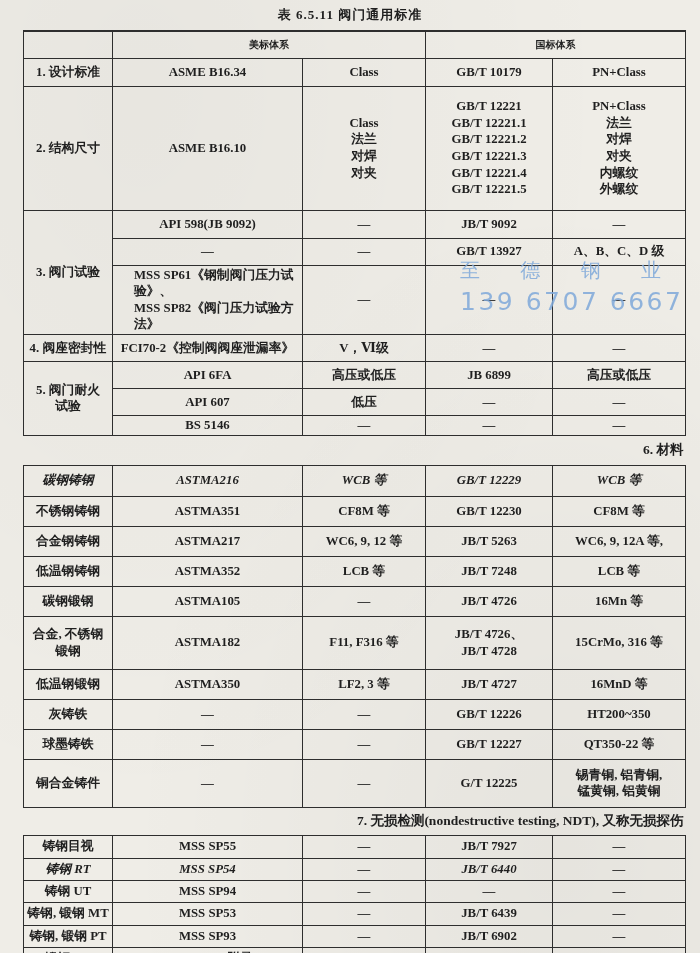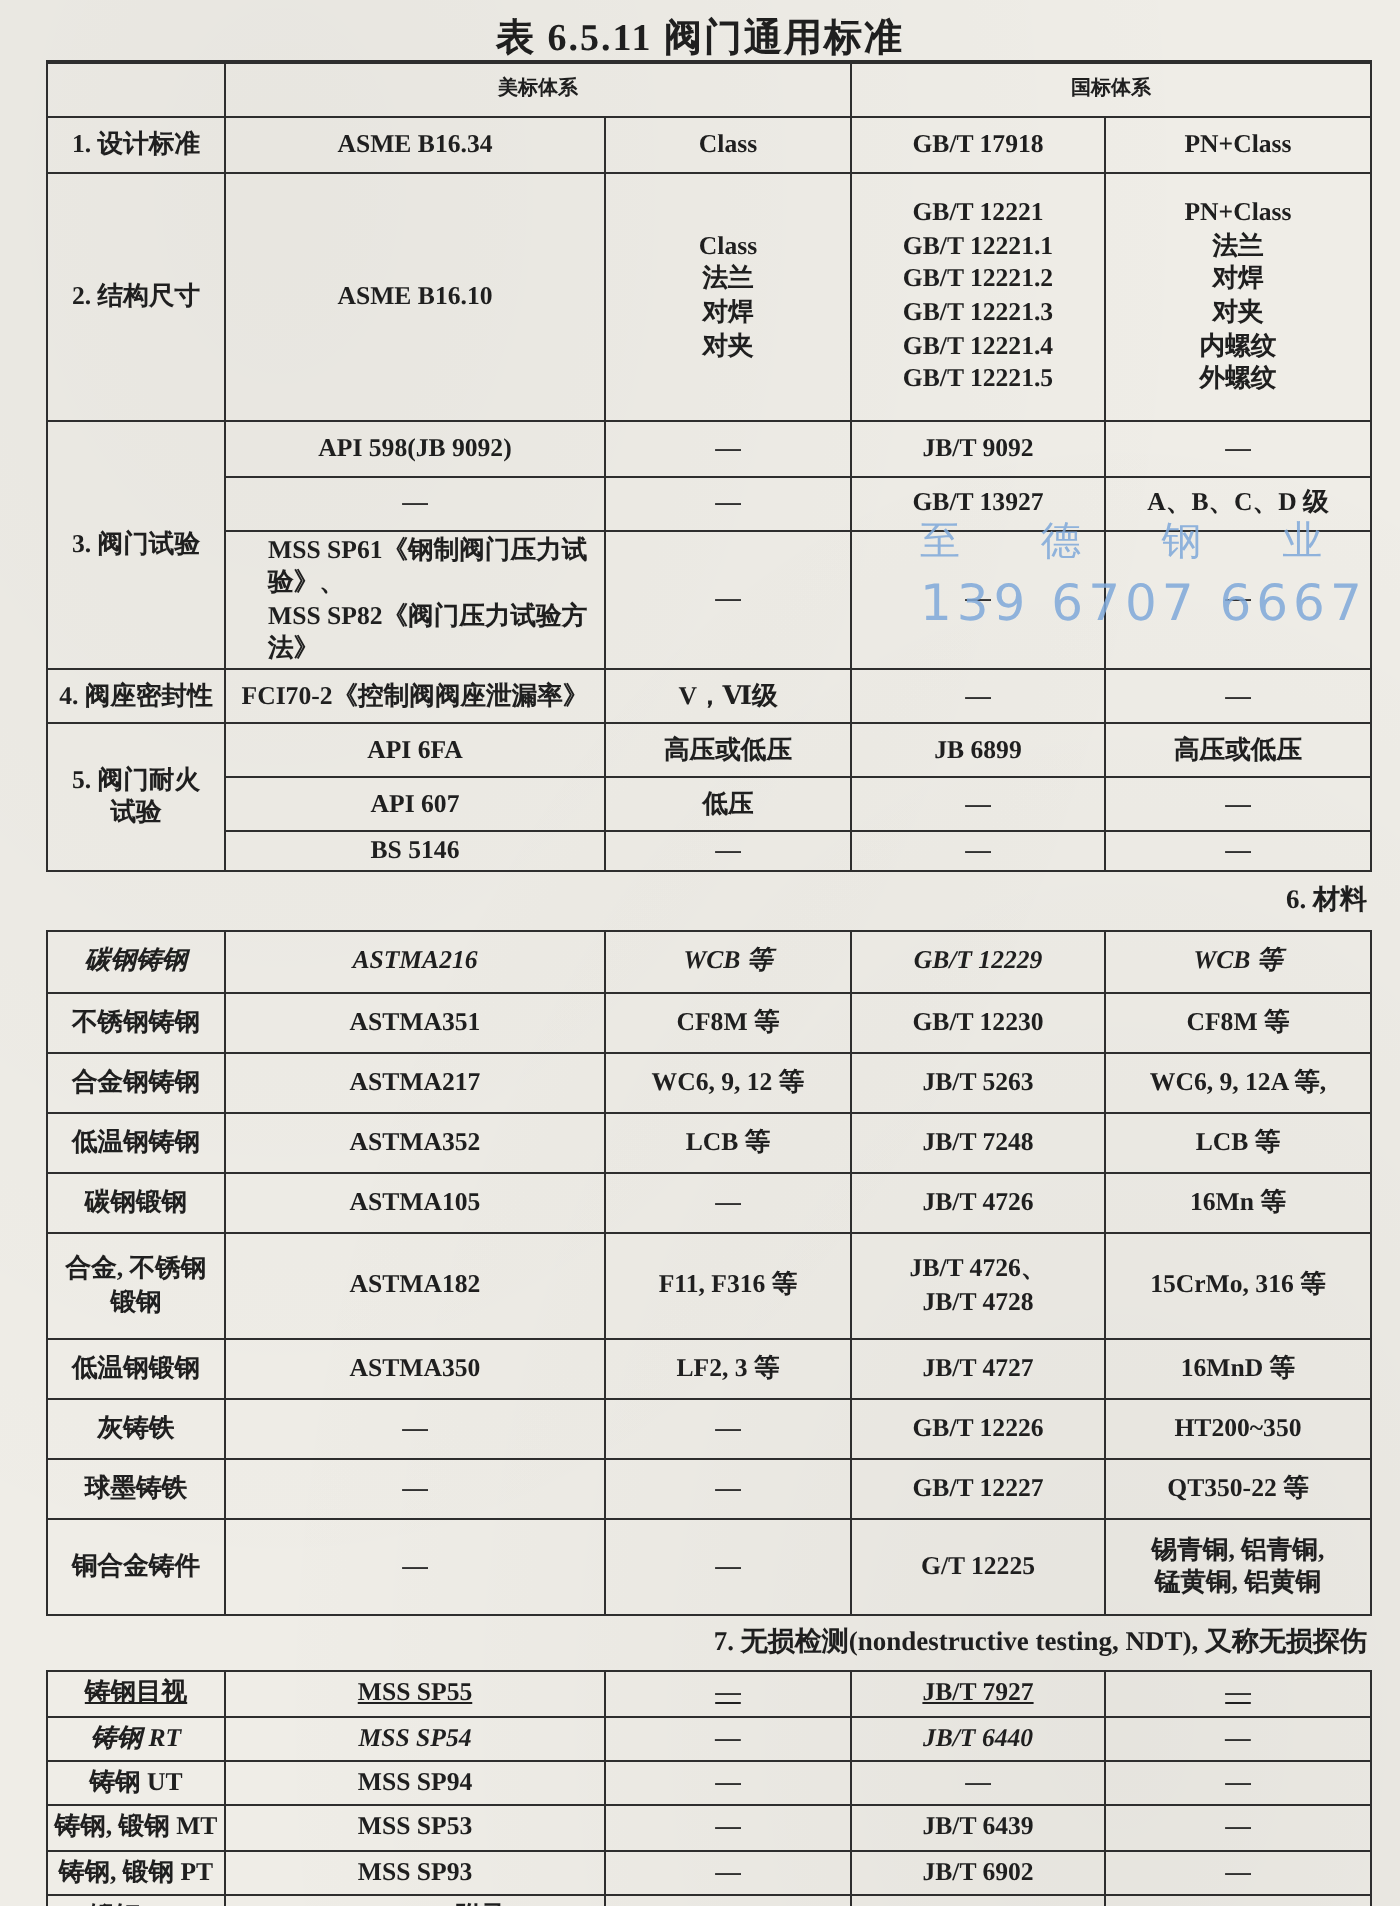--- a/index.html
+++ b/index.html
@@ -10,21 +10,21 @@
     width:700px;height:953px;overflow:hidden;position:relative;
     background:
       radial-gradient(ellipse at 20% 10%, rgba(0,0,0,0.03), transparent 60%),
       radial-gradient(ellipse at 80% 90%, rgba(0,0,0,0.04), transparent 55%),
       var(--paper);
     font-family:"Liberation Serif","DejaVu Serif",serif;
     color:var(--ink);
   }
   .page-title{
     position:absolute;top:6px;left:0;width:700px;
-    text-align:center;font-weight:bold;font-size:19px;letter-spacing:1px;
+    text-align:center;font-weight:bold;font-size:13px;letter-spacing:1px;
   }
   table.std{
     position:absolute;left:23px;top:30px;width:662px;
     border-collapse:collapse;table-layout:fixed;
   }
   table.std td{
     border:1px solid var(--line);
     text-align:center;vertical-align:middle;
     font-size:12.8px;font-weight:bold;line-height:1.3;
     padding:1px 2px;white-space:pre-line;
@@ -63,21 +63,21 @@
   <tbody>
       <tr style="height: 27px;">
         <td class="head"></td>
         <td colspan="2" class="head">美标体系</td>
         <td colspan="2" class="head">国标体系</td>
       </tr>
       <tr style="height: 28px;">
         <td>1. 设计标准</td>
         <td>ASME B16.34</td>
         <td>Class</td>
-        <td>GB/T 17918</td>
+        <td>GB/T 10179</td>
         <td>PN+Class</td>
       </tr>
       <tr style="height: 124px;">
         <td>2. 结构尺寸</td>
         <td>ASME B16.10</td>
         <td>Class
 法兰
 对焊
 对夹</td>
         <td>GB/T 12221
@@ -212,21 +212,21 @@
         <td>铜合金铸件</td>
         <td>—</td>
         <td>—</td>
         <td>G/T 12225</td>
         <td>锡青铜, 铝青铜,
 锰黄铜, 铝黄铜</td>
       </tr>
       <tr style="height: 28px;">
         <td colspan="5" class="band">7. 无损检测(nondestructive testing, NDT), 又称无损探伤</td>
       </tr>
-      <tr style="height: 23px; text-decoration: underline;">
+      <tr style="height: 23px;">
         <td>铸钢目视</td>
         <td>MSS SP55</td>
         <td>—</td>
         <td>JB/T 7927</td>
         <td>—</td>
       </tr>
       <tr style="height: 22px; font-style: italic;">
         <td>铸钢 RT</td>
         <td>MSS SP54</td>
         <td>—</td>

